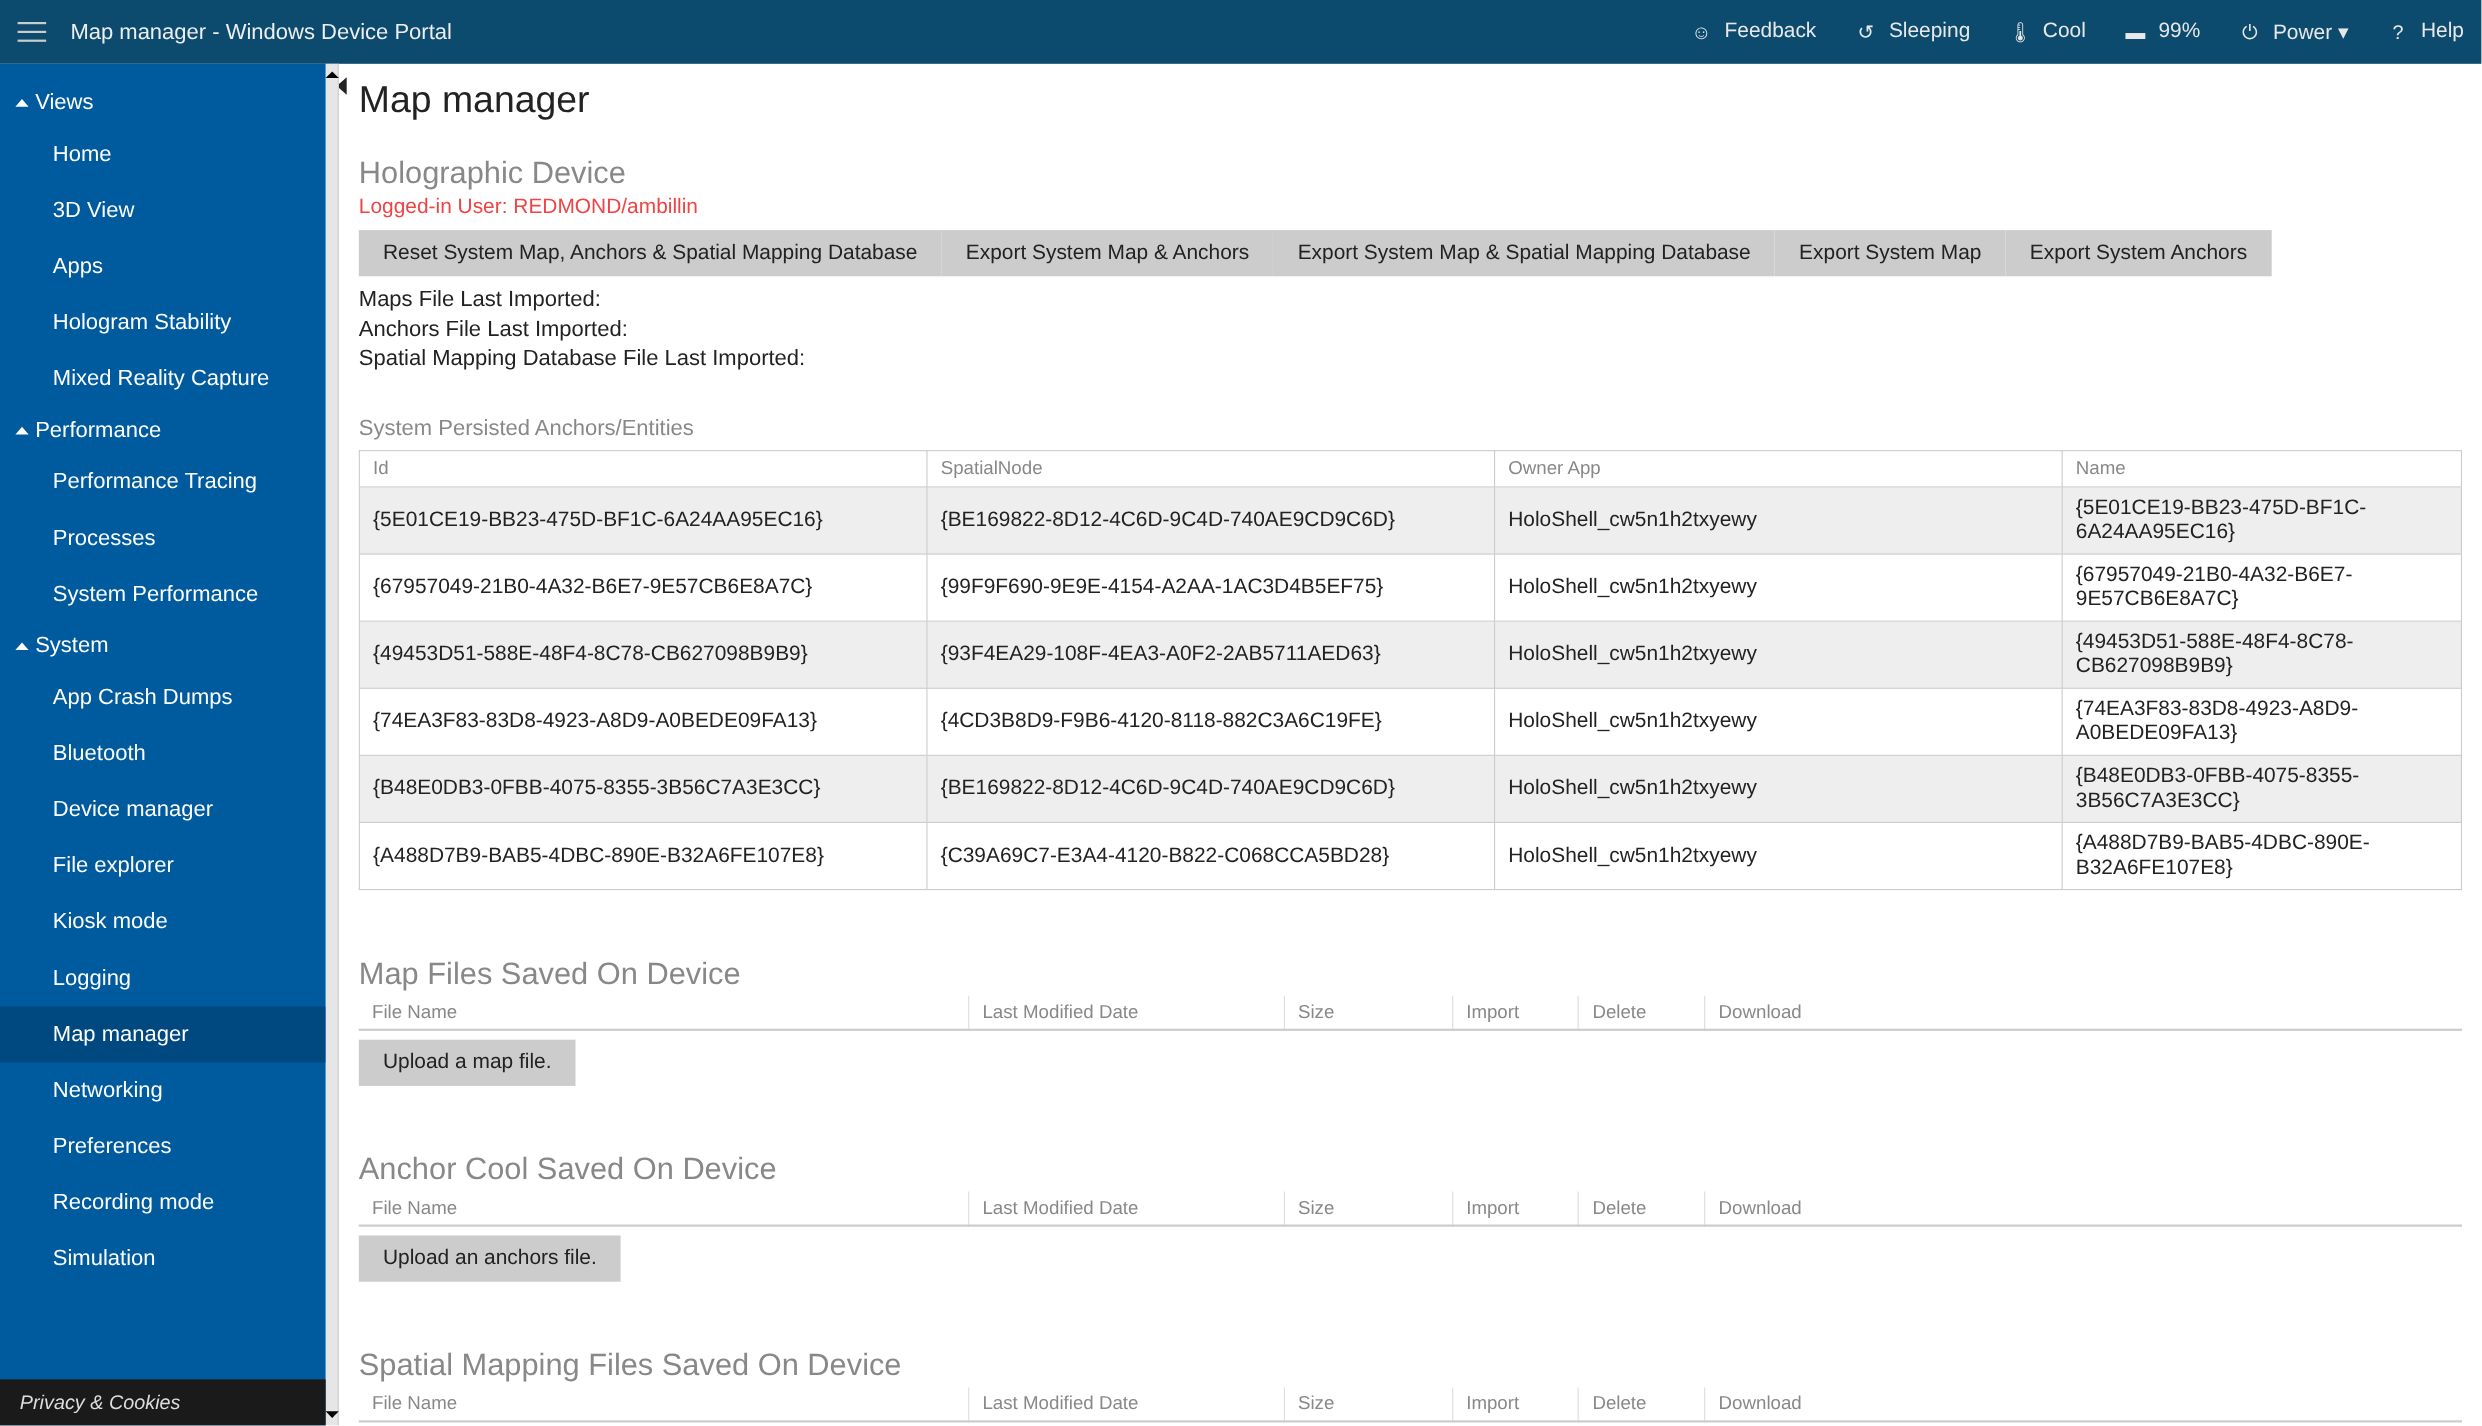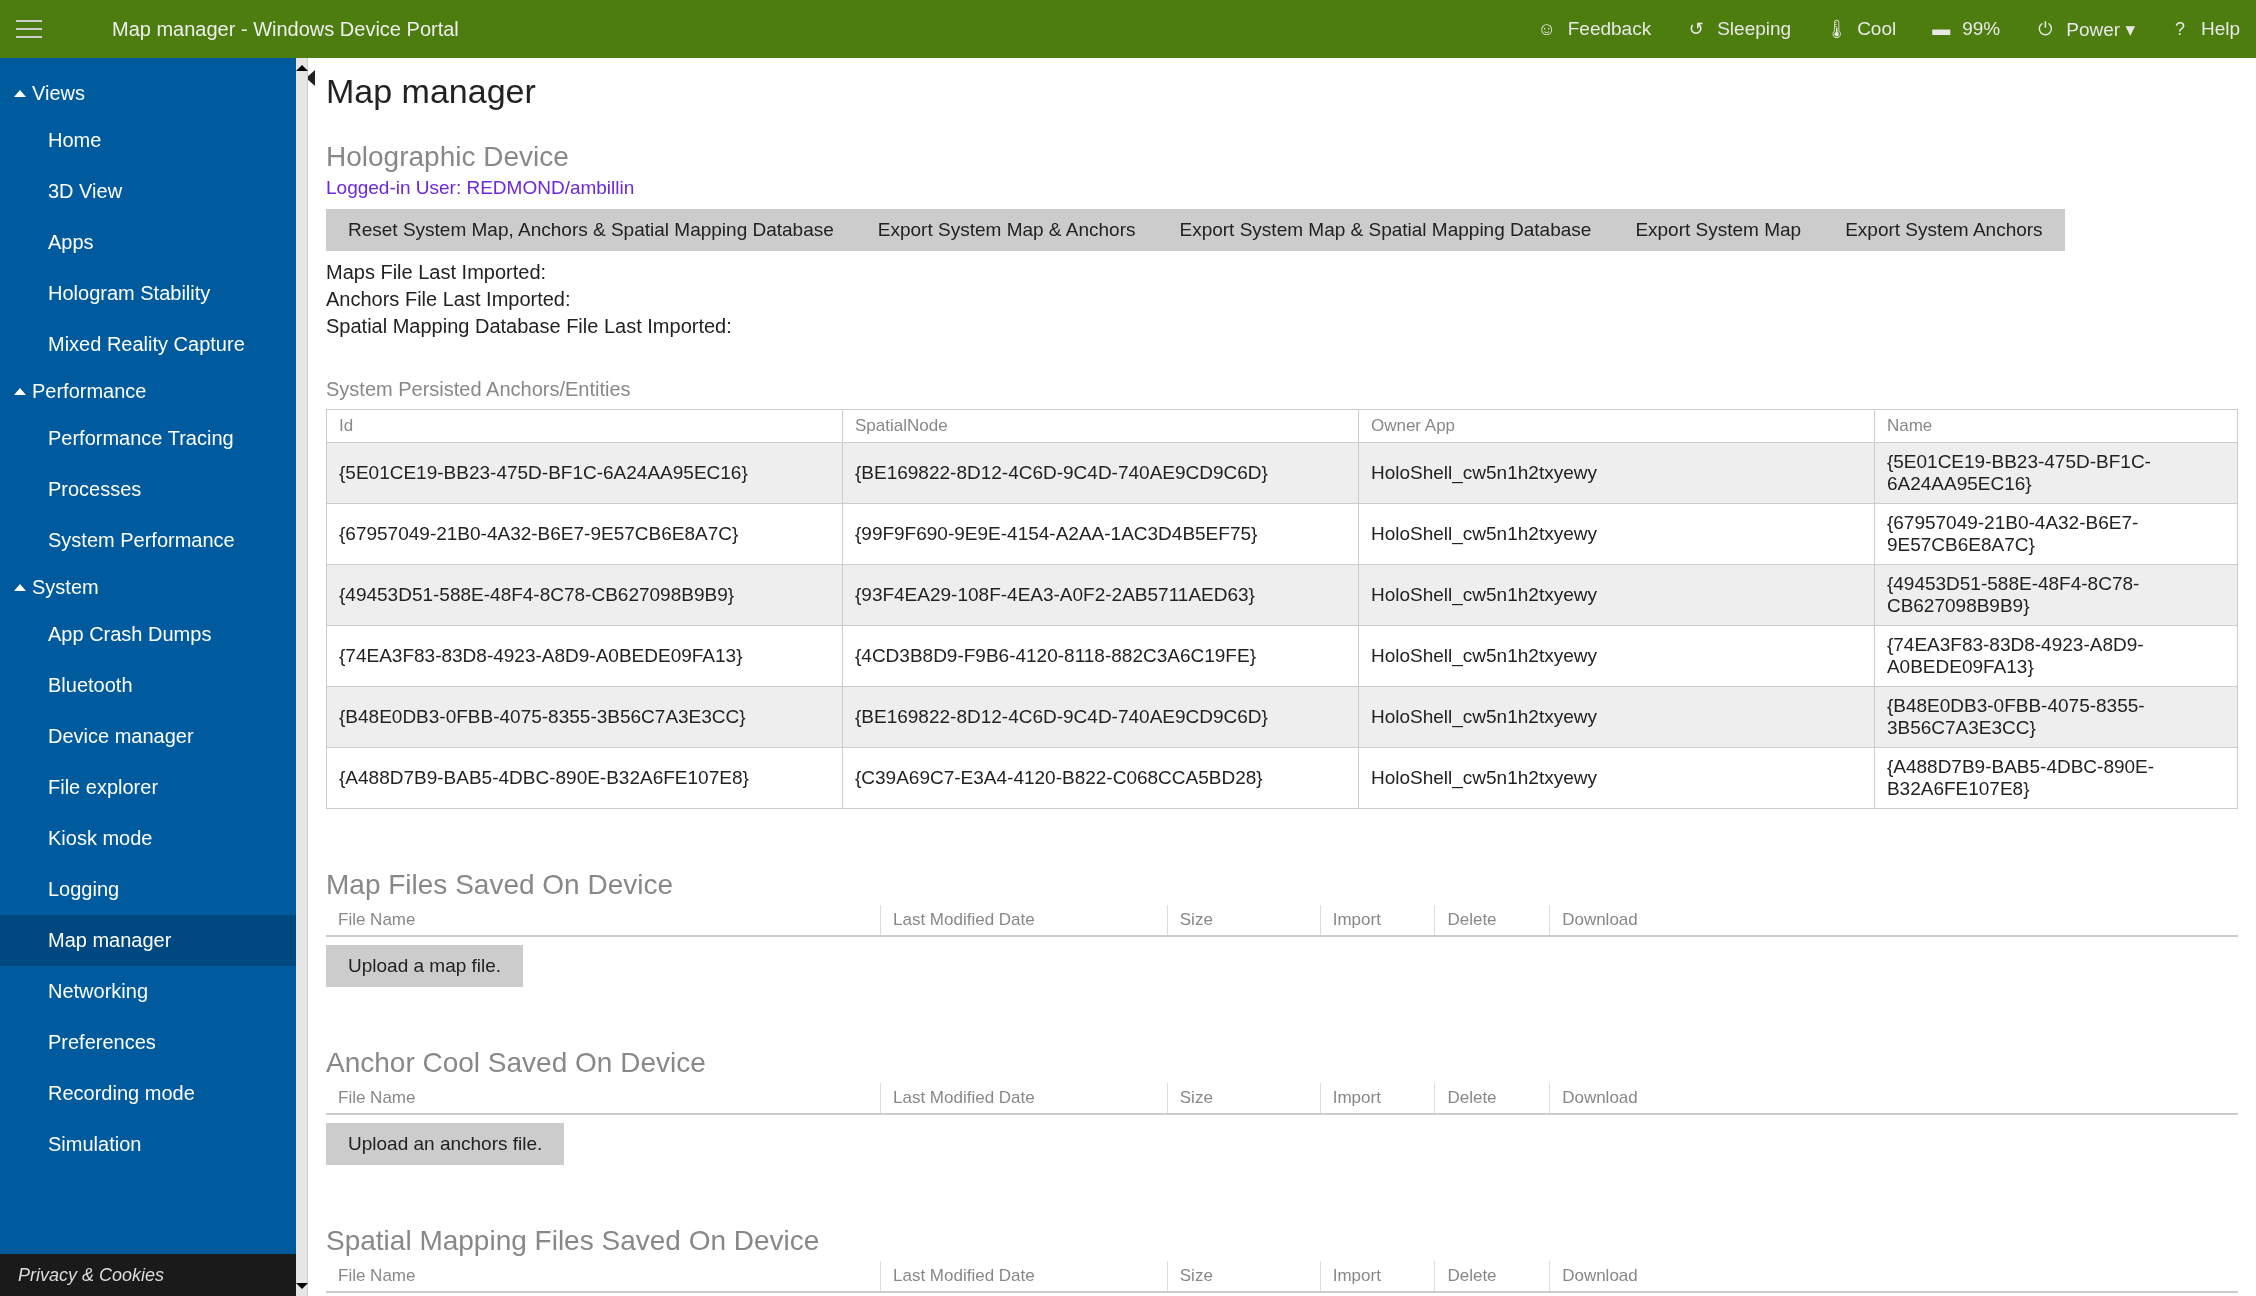--- a/index.html
+++ b/index.html
@@ -2,27 +2,26 @@
 <html><head>
 <meta charset="utf-8">
 <style>
   * { box-sizing: border-box; margin: 0; padding: 0; }
   html, body { width: 2256px; height: 1296px; font-family: "Segoe UI", Arial, sans-serif; overflow: hidden; }
   body { display: flex; flex-direction: column; font-size: 19px; }
 
   
   .topbar {
     height: 58px;
-    background: #4d7c0f;
+    background: #0c4a6e;
     color: #fff;
     display: flex;
     align-items: center;
     padding: 0 16px;
     flex: 0 0 auto;
-    gap: 48px;
   }
   .hamburger { width: 26px; height: 18px; display: flex; flex-direction: column; justify-content: space-between; margin-right: 22px; cursor: pointer; }
   .hamburger span { height: 2px; background: #ccc; }
   .topbar-title { font-size: 20px; font-weight: 400; color: #eee; }
   .topbar-right { margin-left: auto; display: flex; align-items: center; gap: 34px; color: #e8e8e8; font-size: 19px; }
   .topbar-item { display: flex; align-items: center; gap: 10px; cursor: pointer; }
   .ico { display:inline-block; width:22px; text-align:center; font-size:18px; }
 
   
   .bodyrow { flex: 1 1 auto; display: flex; min-height: 0; }
@@ -81,21 +80,21 @@
     border-bottom:8px solid transparent;
     border-right:9px solid #222;
     z-index:5;
   }
 
   
   .main { flex:1 1 auto; overflow:auto; padding: 10px 18px 40px 18px; background:#fff; }
   .page-title { font-size: 34px; font-weight: 400; color:#222; margin-bottom: 30px; padding-top:4px; }
 
   h2.section { font-size: 28px; font-weight:400; color:#888; margin-top: 20px; margin-bottom:4px;}
-  .logged-in { font-size:19px; color:#6d28d9; margin-bottom:10px; }
+  .logged-in { font-size:19px; color:#ef4444; margin-bottom:10px; }
 
   .btn-row { display:flex; gap:0; flex-wrap:wrap; margin-bottom:10px;}
   button.gbtn {
     background:#ccc;
     border:none;
     padding: 10px 22px;
     font-size:19px;
     color:#222;
     cursor:pointer;
     font-family:inherit;

